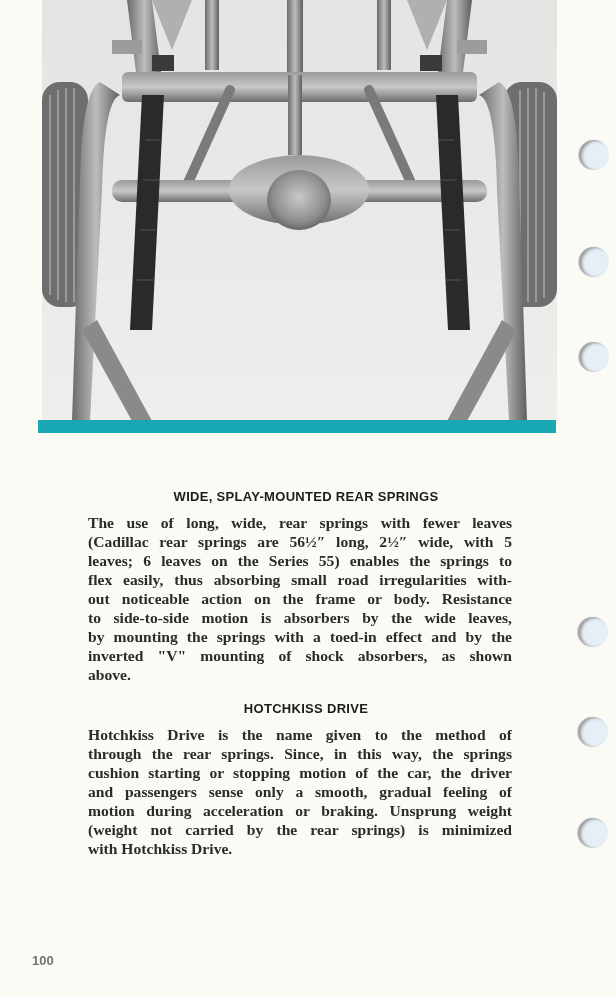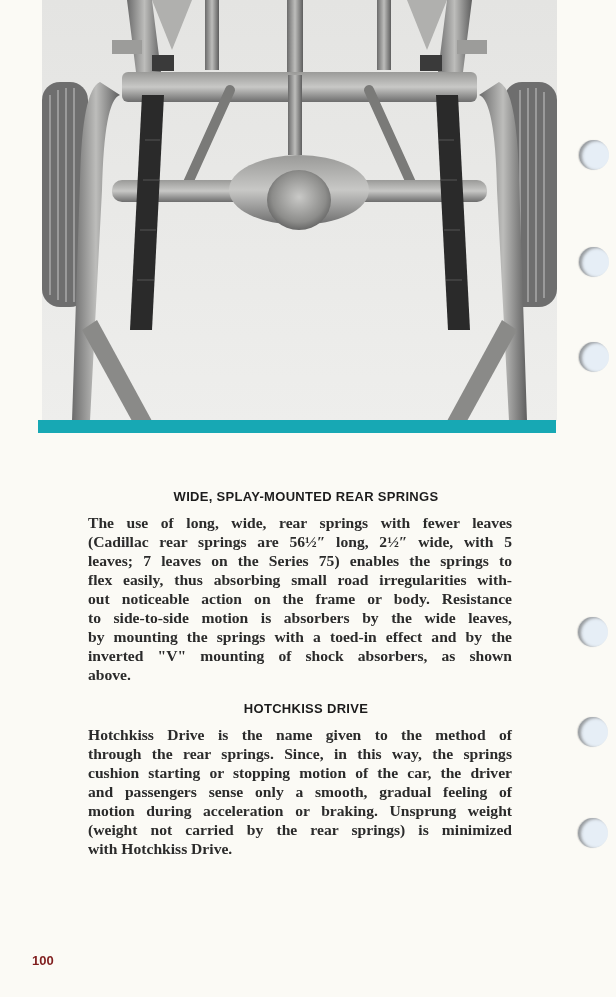--- a/index.html
+++ b/index.html
@@ -73,21 +73,21 @@
     }
     .para.p1 { top: 513px; }
     .para.p2 { top: 725px; }
     .page-number {
       position: absolute;
       left: 32px;
       top: 953px;
       font-family: "Liberation Sans", sans-serif;
       font-weight: bold;
       font-size: 13px;
-      color: #7f1d1d;
+      color: #737373;
     }
     .hole {
       position: absolute;
       width: 30px;
       height: 30px;
       border-radius: 50%;
       background: #e6eef6;
       box-shadow: inset 3px 1px 3px rgba(90,90,90,0.55), -1px 0 1px rgba(120,120,120,0.3);
     }
   </style>
@@ -185,21 +185,21 @@
 <span class="hole" style="left:579px; top:247px;"></span>
 <span class="hole" style="left:579px; top:342px;"></span>
 <span class="hole" style="left:578px; top:617px;"></span>
 <span class="hole" style="left:578px; top:717px;"></span>
 <span class="hole" style="left:578px; top:818px;"></span>
 
 <h2 class="heading h1">WIDE, SPLAY-MOUNTED REAR SPRINGS</h2>
 <p class="para p1">
   <span class="ln">The use of long, wide, rear springs with fewer leaves</span>
   <span class="ln">(Cadillac rear springs are 56½″ long, 2½″ wide, with 5</span>
-  <span class="ln">leaves; 7 leaves on the Series 75) enables the springs to</span>
+  <span class="ln">leaves; 6 leaves on the Series 55) enables the springs to</span>
   <span class="ln">flex easily, thus absorbing small road irregularities with-</span>
   <span class="ln">out noticeable action on the frame or body. Resistance</span>
   <span class="ln">to side-to-side motion is absorbers by the wide leaves,</span>
   <span class="ln">by mounting the springs with a toed-in effect and by the</span>
   <span class="ln">inverted "V" mounting of shock absorbers, as shown</span>
   <span class="ln last">above.</span>
 </p>
 
 <h2 class="heading h2">HOTCHKISS DRIVE</h2>
 <p class="para p2">

